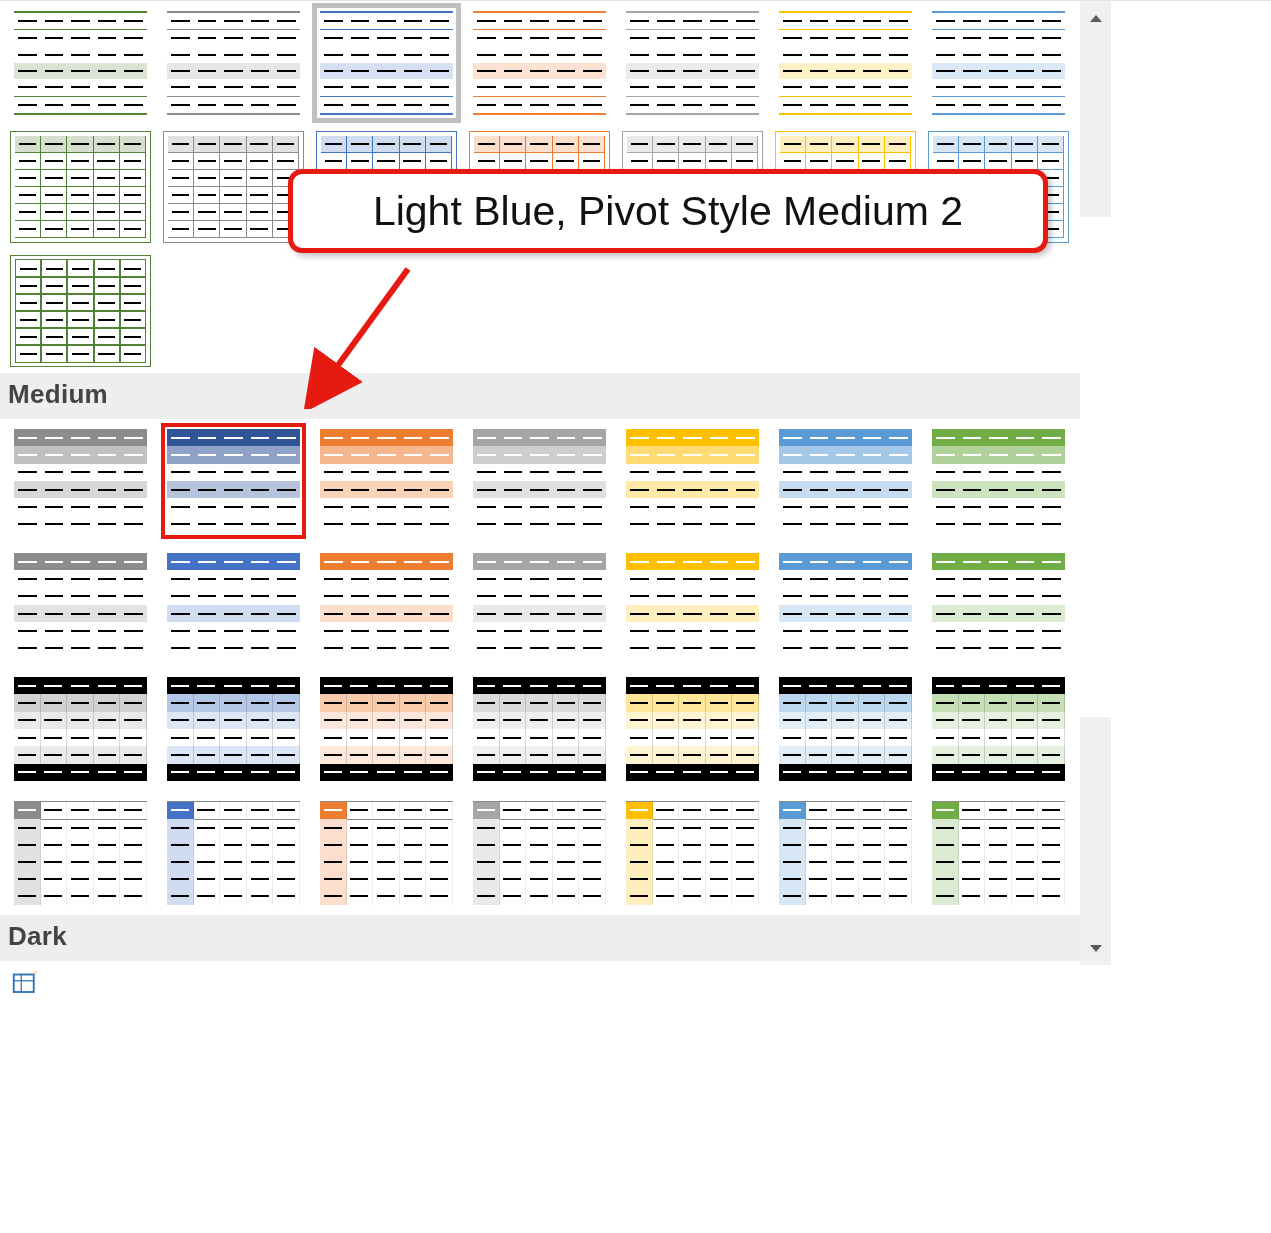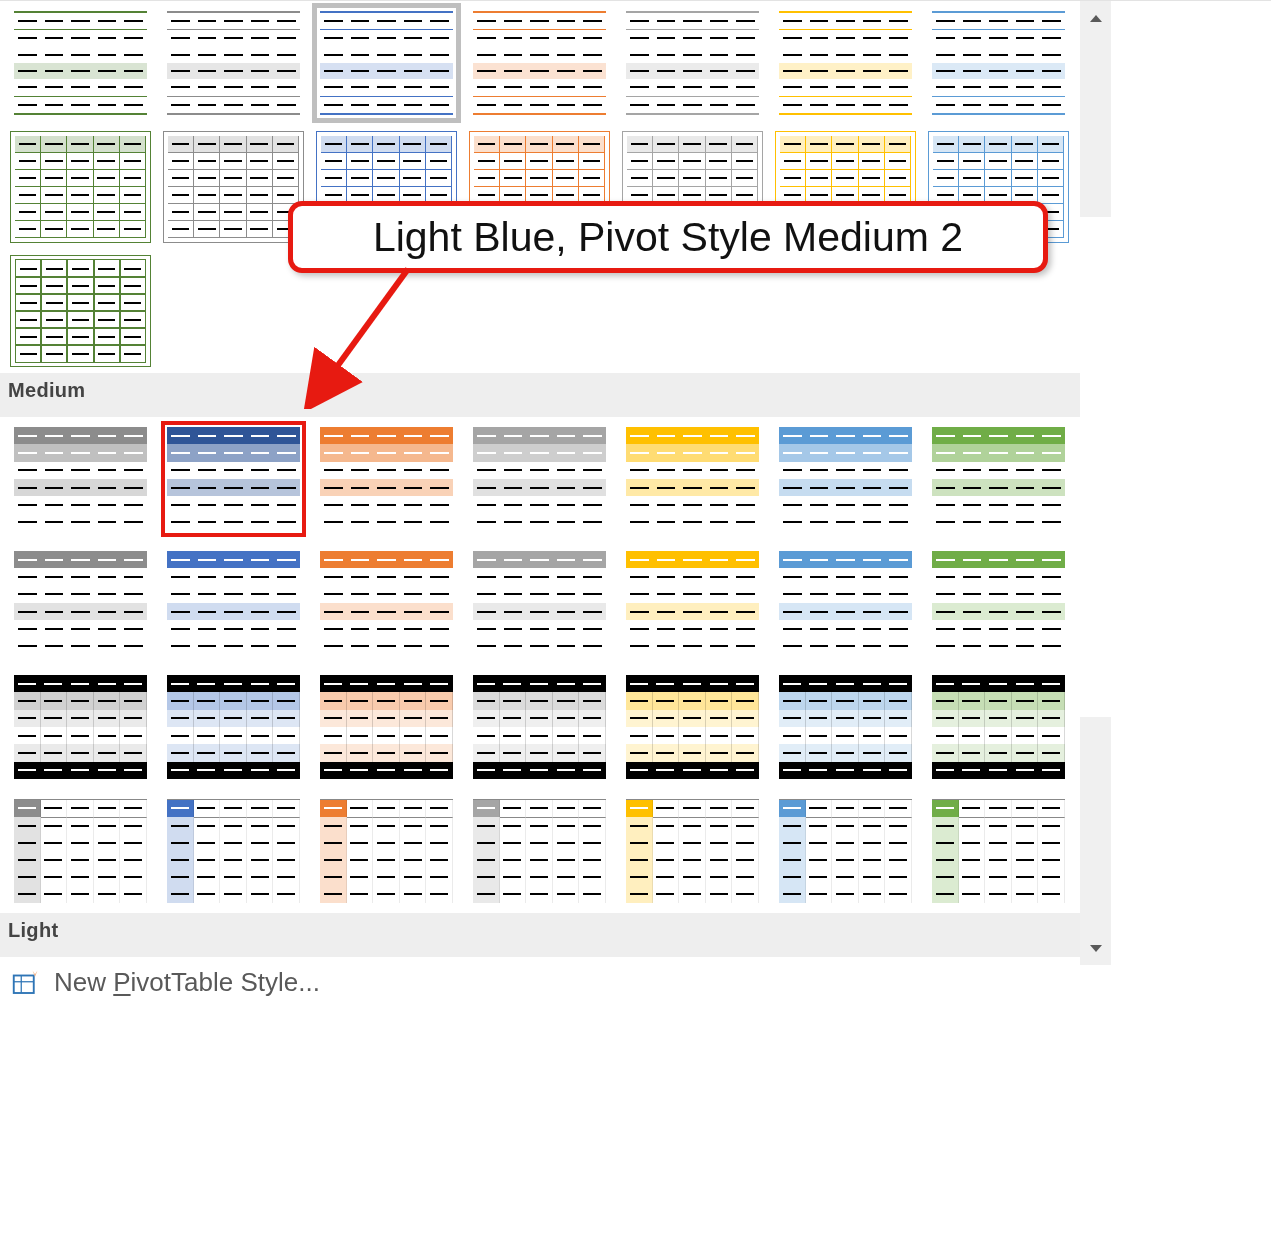--- a/index.html
+++ b/index.html
@@ -58,22 +58,22 @@
 }
 .vsb .thumb {
   position: absolute;
   top: 182px;
   left: 0;
   width: 31px;
   height: 500px;
   background: #fff;
 }
 .section-header {
-  padding: 6px 8px 15px 8px;
-  font-size: 20px;
+  padding: 6px 8px 9px 8px;
+  font-size: 26px;
   font-weight: 700;
   letter-spacing:0.3px;
   color: #444;
   background: #eeeeee;
 }
 .swatch-row {
   display: flex;
   padding-left: 4px;
 }
 .swatch {
@@ -188,31 +188,30 @@
 
 .callout {
   position: absolute;
   z-index: 50;
 }
 .callout-box {
   position: absolute;
   top: 168px;
   left: 288px;
   width: 760px;
-  height: 72px;
+  height: 84px;
   border: 5px solid #e71a11;
   border-radius: 14px;
   background: #fff;
   box-shadow: 3px 3px 6px rgba(0,0,0,0.25);
   display: flex;
   align-items: center;
   justify-content: center;
   box-sizing: border-box;
   padding: 0 14px;
-  margin-top: 32px;
 }
 .callout-box span {
   font-size: 41px;
   color: #111;
   white-space: nowrap;
 }
 .arrow-svg {
   position: absolute;
   top: 248px;
   left: 298px;
@@ -4805,21 +4804,21 @@
               </div>
               <div class="cell">
                 <div class="dash"></div>
               </div>
             </div>
           </div>
         </div>
     </div>
 
     <div class="section-header">
-      <span>Light</span>
+      <span>Dark</span>
     </div>
 
   </div>
 
   <div class="vsb">
     <div class="btn top">
         <div class="arrow-up"></div>
       </div>
     <div class="track">
       <div class="thumb"></div>
@@ -4830,21 +4829,20 @@
   </div>
 
   <div class="bottom-bar">
     <div class="menu-item">
       <svg class="icon-svg" viewBox="0 0 24 24">
         <rect x="3" y="6" width="16" height="14" fill="none" stroke="#2e75b6" stroke-width="1.5"></rect>
         <line x1="3" y1="11" x2="19" y2="11" stroke="#2e75b6" stroke-width="1"></line>
         <line x1="9" y1="6" x2="9" y2="20" stroke="#2e75b6" stroke-width="1"></line>
         <polygon points="18,2 20,5 22,2 20,7" fill="#f4b183"></polygon>
       </svg>
-      <span>New <span class="underline-key">P</span>ivotTable Style...</span>
     </div>
   </div>
 
   <div class="callout">
     <div class="callout-box">
       <span>Light Blue, Pivot Style Medium 2</span>
     </div>
     <svg class="arrow-svg" viewBox="0 0 140 160">
       <defs>
         <marker id="ah" markerWidth="12" markerHeight="12" refX="3" refY="5" orient="auto">

